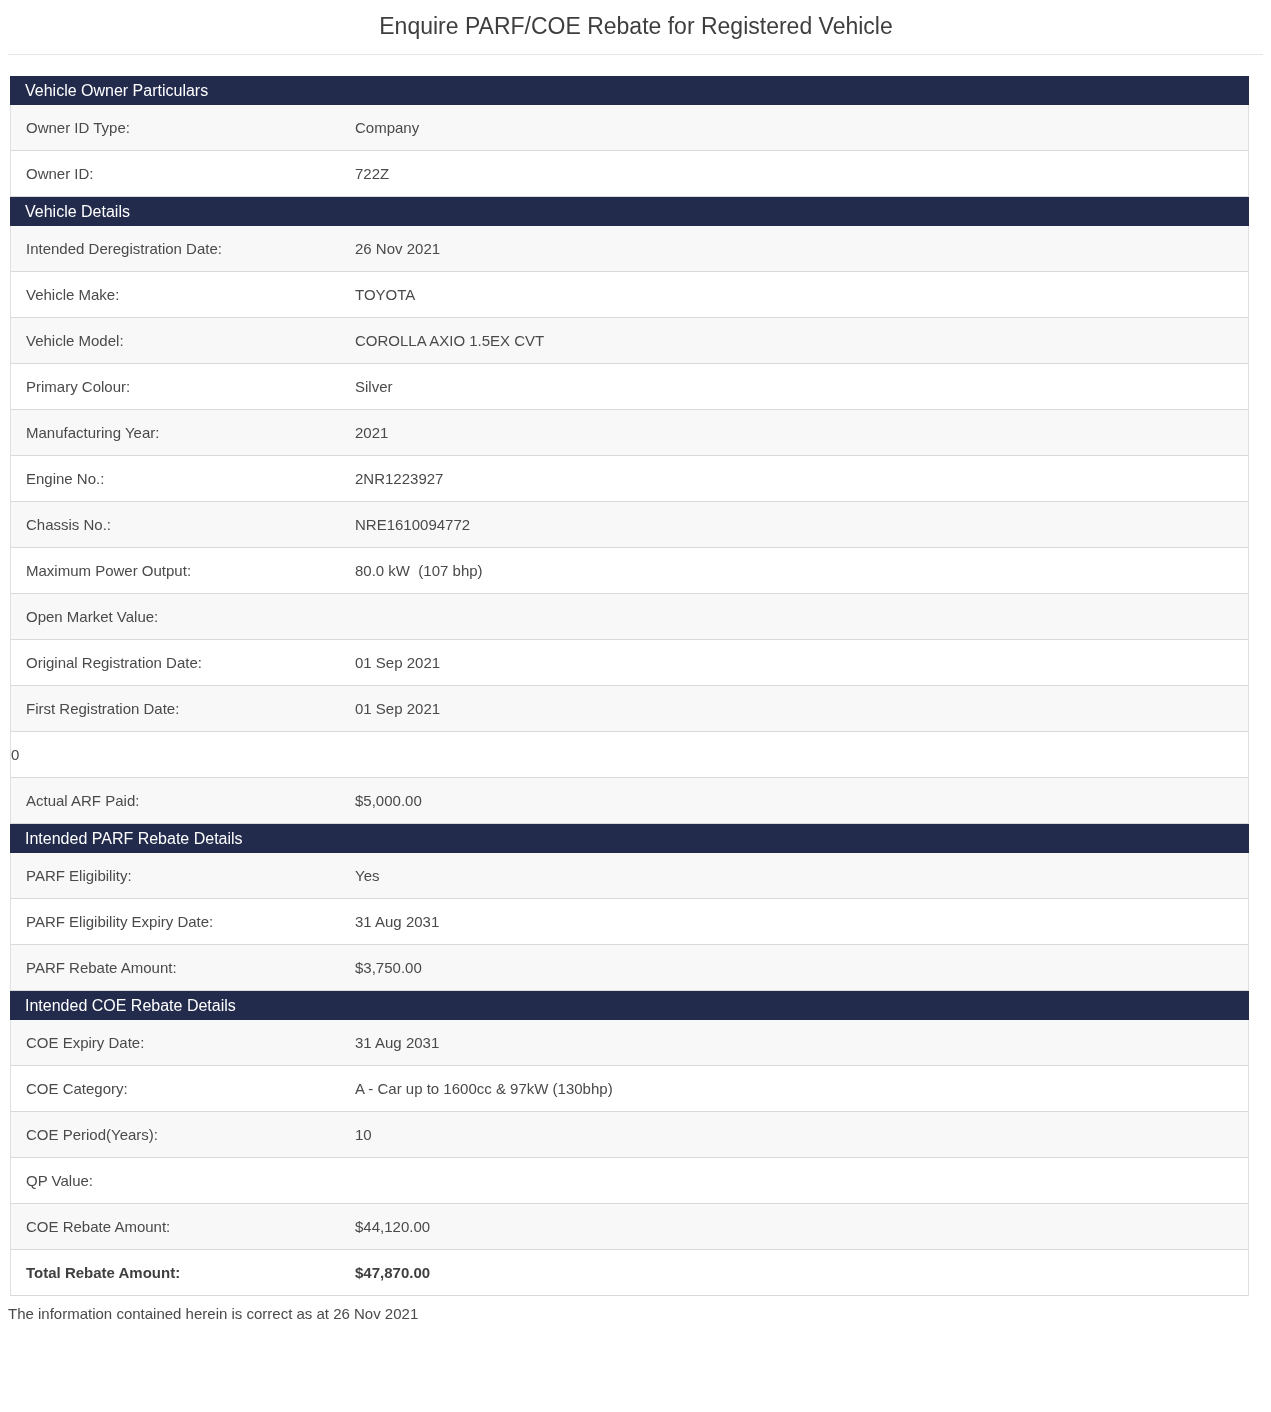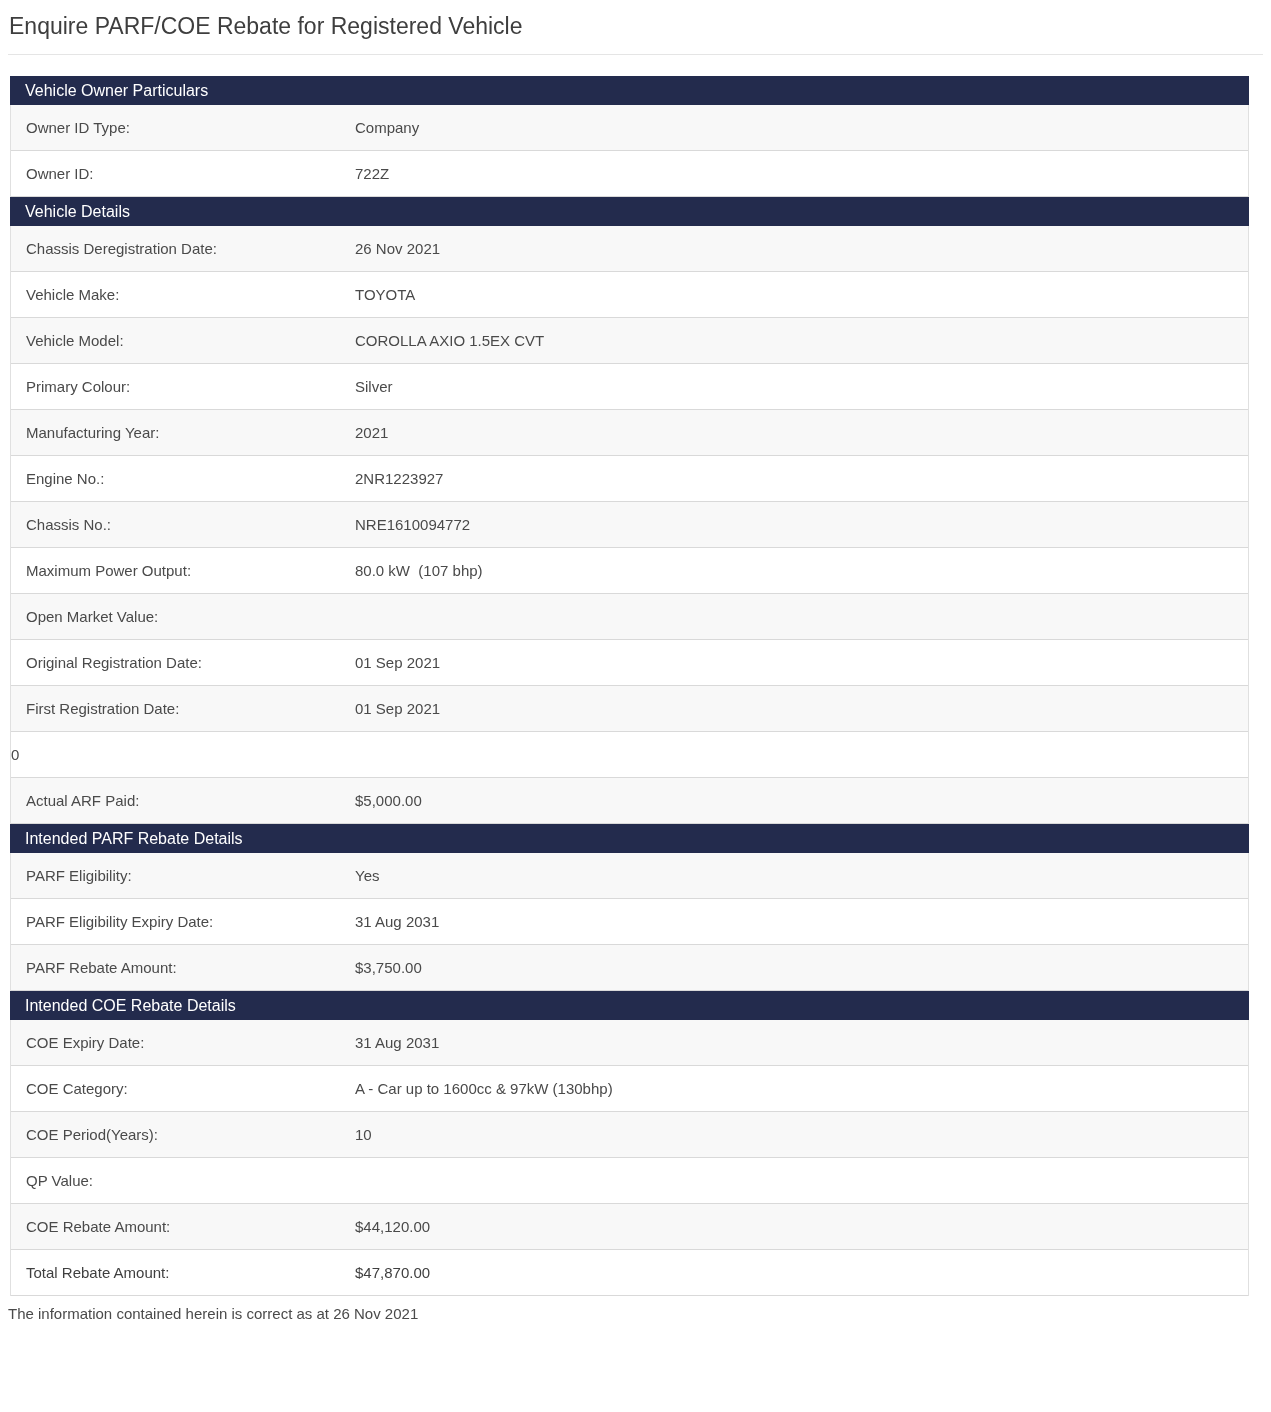--- a/index.html
+++ b/index.html
@@ -22,20 +22,21 @@
   .page {
     width: 1271px;
     padding: 8px 8px 10px;
   }
   h1.page-title {
     margin: 3px 0 0 1px;
     font-size: 23px;
     line-height: 30px;
     font-weight: 400;
     color: var(--title-text);
+    text-align: center;
   }
   hr.title-rule {
     border: none;
     border-top: 1px solid #e5e5e5;
     margin: 13px 0 0 0;
   }
   .panel {
     margin: 21px 14px 0 2px;
   }
   .section-header {
@@ -63,21 +64,21 @@
     flex: 0 0 344px;
     padding: 13px 10px 13px 15px;
   }
   .row .value {
     flex: 1 1 auto;
     padding: 13px 15px 13px 0;
     white-space: pre-wrap;
   }
   .row.total-row .label,
   .row.total-row .value {
-    font-weight: 400;
+    font-weight: 700;
     color: #3f3f3f;
   }
   .footer-note {
     margin: 8px 0 0 0;
     font-size: 15px;
     line-height: 19px;
   }
 </style>
 </head>
 <body>
@@ -97,21 +98,21 @@
       </div>
       <div class="row">
         <div class="label">Owner ID:</div>
         <div class="value">722Z</div>
       </div>
     </div>
 
     <div class="section-header">Vehicle Details</div>
     <div class="section">
       <div class="row">
-        <div class="label">Chassis Deregistration Date:</div>
+        <div class="label">Intended Deregistration Date:</div>
         <div class="value">26 Nov 2021</div>
       </div>
       <div class="row">
         <div class="label">Vehicle Make:</div>
         <div class="value">TOYOTA</div>
       </div>
       <div class="row">
         <div class="label">Vehicle Model:</div>
         <div class="value">COROLLA AXIO 1.5EX CVT</div>
       </div>

